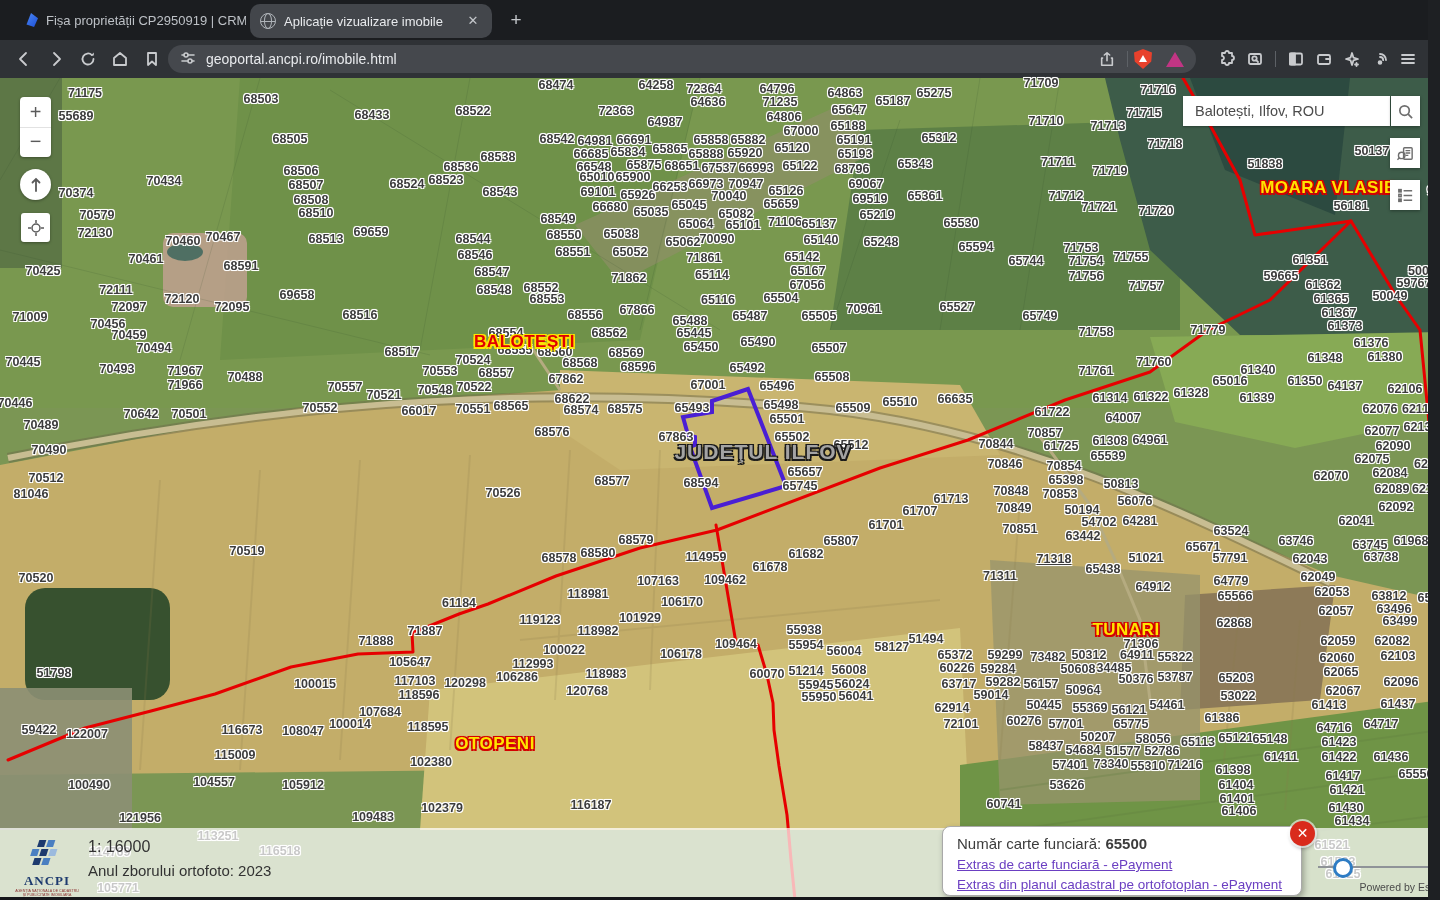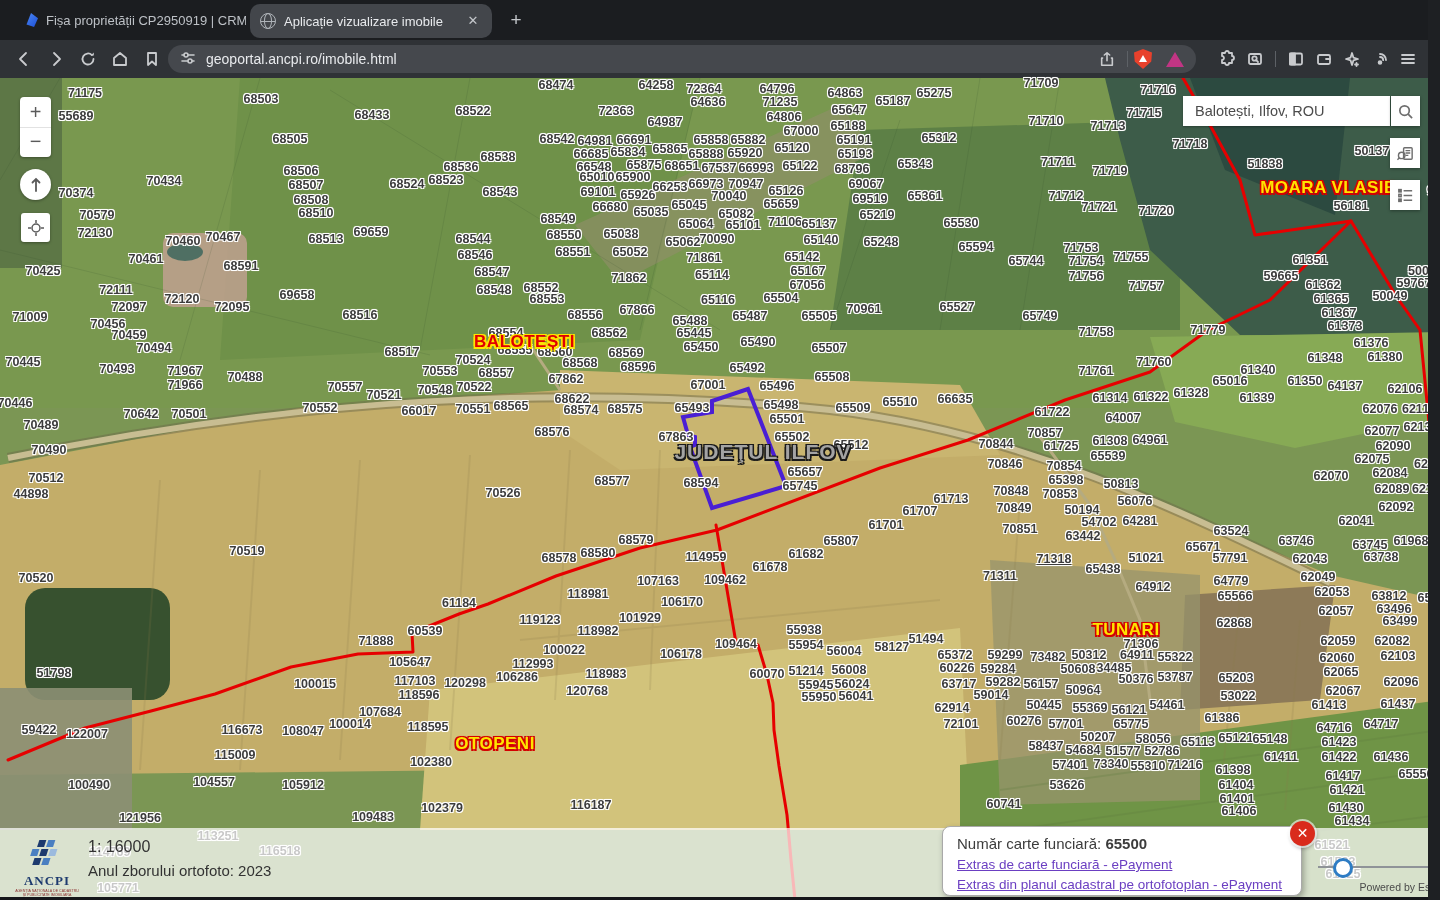--- a/index.html
+++ b/index.html
@@ -355,21 +355,21 @@
       <span class="plabel" style="left: 819px; top: 316px;">65505</span>
       <span class="plabel" style="left: 864px; top: 309px;">70961</span>
       <span class="plabel" style="left: 585px; top: 315px;">68556</span>
       <span class="plabel" style="left: 637px; top: 310px;">67866</span>
       <span class="plabel" style="left: 957px; top: 307px;">65527</span>
       <span class="plabel" style="left: 1041px; top: 83px;">71709</span>
       <span class="plabel" style="left: 1158px; top: 90px;">71716</span>
       <span class="plabel" style="left: 1046px; top: 121px;">71710</span>
       <span class="plabel" style="left: 1108px; top: 126px;">71713</span>
       <span class="plabel" style="left: 1144px; top: 113px;">71715</span>
-      <span class="plabel" style="left: 1190px; top: 144px;">71718</span>
+      <span class="plabel" style="left: 1165px; top: 144px;">71718</span>
       <span class="plabel" style="left: 1372px; top: 151px;">50137</span>
       <span class="plabel" style="left: 1058px; top: 162px;">71711</span>
       <span class="plabel" style="left: 1110px; top: 171px;">71719</span>
       <span class="plabel" style="left: 1265px; top: 164px;">51838</span>
       <span class="plabel" style="left: 1066px; top: 196px;">71712</span>
       <span class="plabel" style="left: 1099px; top: 207px;">71721</span>
       <span class="plabel" style="left: 1156px; top: 211px;">71720</span>
       <span class="plabel" style="left: 1351px; top: 206px;">56181</span>
       <span class="plabel" style="left: 976px; top: 247px;">65594</span>
       <span class="plabel" style="left: 1026px; top: 261px;">65744</span>
@@ -402,21 +402,21 @@
       <span class="plabel" style="left: 435px; top: 390px;">70548</span>
       <span class="plabel" style="left: 345px; top: 387px;">70557</span>
       <span class="plabel" style="left: 384px; top: 395px;">70521</span>
       <span class="plabel" style="left: 320px; top: 408px;">70552</span>
       <span class="plabel" style="left: 419px; top: 411px;">66017</span>
       <span class="plabel" style="left: 473px; top: 409px;">70551</span>
       <span class="plabel" style="left: 15px; top: 403px;">70446</span>
       <span class="plabel" style="left: 41px; top: 425px;">70489</span>
       <span class="plabel" style="left: 49px; top: 450px;">70490</span>
       <span class="plabel" style="left: 46px; top: 478px;">70512</span>
-      <span class="plabel" style="left: 31px; top: 494px;">44898</span>
+      <span class="plabel" style="left: 31px; top: 494px;">81046</span>
       <span class="plabel" style="left: 247px; top: 551px;">70519</span>
       <span class="plabel" style="left: 36px; top: 578px;">70520</span>
       <span class="plabel" style="left: 474px; top: 387px;">70522</span>
       <span class="plabel" style="left: 141px; top: 414px;">70642</span>
       <span class="plabel" style="left: 189px; top: 414px;">70501</span>
       <span class="plabel" style="left: 609px; top: 333px;">68562</span>
       <span class="plabel" style="left: 506px; top: 333px;">68554</span>
       <span class="plabel" style="left: 694px; top: 333px;">65445</span>
       <span class="plabel" style="left: 701px; top: 347px;">65450</span>
       <span class="plabel" style="left: 758px; top: 342px;">65490</span>
@@ -519,21 +519,21 @@
       <span class="plabel" style="left: 1230px; top: 558px;">57791</span>
       <span class="plabel" style="left: 1310px; top: 559px;">62043</span>
       <span class="plabel" style="left: 1054px; top: 559px; text-decoration: underline;">71318</span>
       <span class="plabel" style="left: 1146px; top: 558px;">51021</span>
       <span class="plabel" style="left: 1103px; top: 569px;">65438</span>
       <span class="plabel" style="left: 1000px; top: 576px;">71311</span>
       <span class="plabel" style="left: 1318px; top: 577px;">62049</span>
       <span class="plabel" style="left: 1428px; top: 464px;">6215</span>
       <span class="plabel" style="left: 1426px; top: 489px;">6214</span>
       <span class="plabel" style="left: 459px; top: 603px;">61184</span>
-      <span class="plabel" style="left: 425px; top: 631px;">60539</span>
+      <span class="plabel" style="left: 425px; top: 631px;">71887</span>
       <span class="plabel" style="left: 376px; top: 641px;">71888</span>
       <span class="plabel" style="left: 410px; top: 662px;">105647</span>
       <span class="plabel" style="left: 54px; top: 673px;">51798</span>
       <span class="plabel" style="left: 315px; top: 684px;">100015</span>
       <span class="plabel" style="left: 415px; top: 681px;">117103</span>
       <span class="plabel" style="left: 465px; top: 683px;">120298</span>
       <span class="plabel" style="left: 419px; top: 695px;">118596</span>
       <span class="plabel" style="left: 380px; top: 712px;">107684</span>
       <span class="plabel" style="left: 350px; top: 724px;">100014</span>
       <span class="plabel" style="left: 428px; top: 727px;">118595</span>

